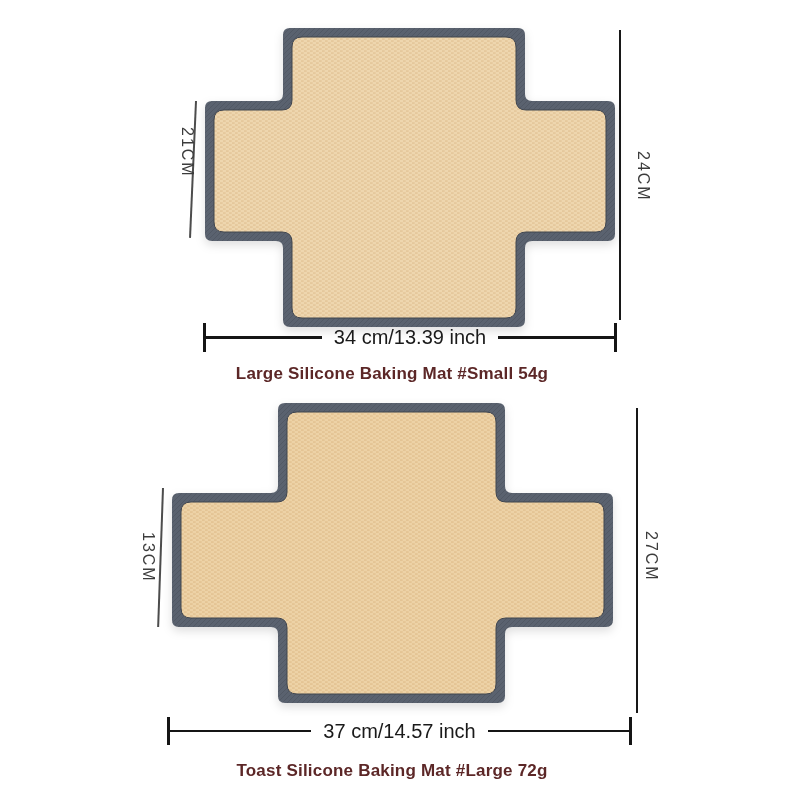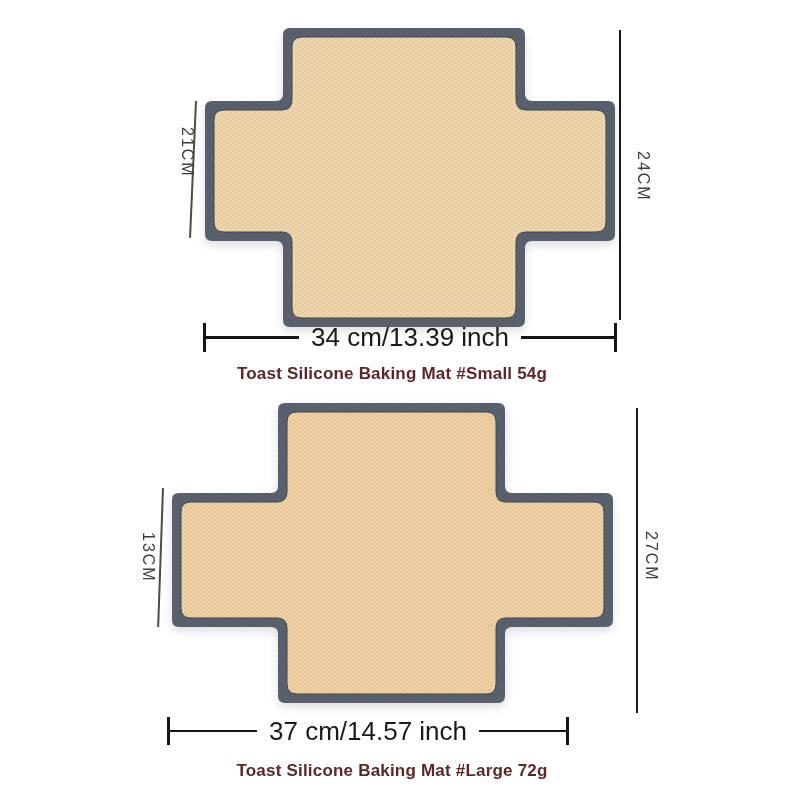--- a/index.html
+++ b/index.html
@@ -46,21 +46,21 @@
     width:3px;
     align-self:stretch;
     background:#151515;
   }
   .dim-seg{
     flex:1;
     height:2.5px;
     background:#151515;
   }
   .dim-text{
-    font-size:26px;
+    font-size:20px;
     color:#1a1a1a;
     padding:0 12px;
     white-space:nowrap;
   }
   .caption{
     position:absolute;
     left:0;
     width:784px;
     text-align:center;
     font-size:17px;
@@ -99,21 +99,21 @@
     <div class="side-label" style="left:652px;top:151px;">24CM</div>
 
     <div class="width-dim" style="left:203px;top:323px;width:414px;height:29px;">
       <div class="tick"></div>
       <div class="dim-seg"></div>
       <div class="dim-text">34 cm/13.39 inch</div>
       <div class="dim-seg"></div>
       <div class="tick"></div>
     </div>
 
-    <div class="caption" style="top:364px;">Toast Silicone Baking Mat #Small 54g</div>
+    <div class="caption" style="top:364px;">Large Silicone Baking Mat #Small 54g</div>
   </div>
 
   <div>
 
     <svg class="mat-svg" style="left:172px;top:403px;" width="441" height="300" viewBox="0 0 441 300">
       <defs>
         <pattern id="hatchB" width="5" height="5" patternUnits="userSpaceOnUse">
           <path d="M0 5 L5 0" stroke="rgba(0,0,0,0.10)" stroke-width="1" fill="none"></path>
         </pattern>
         <pattern id="weaveB" width="6" height="4" patternUnits="userSpaceOnUse">
@@ -126,21 +126,21 @@
       <path d="M 113 0 L 326 0 Q 333 0 333 7 L 333 83 Q 333 90 340 90 L 434 90 Q 441 90 441 97 L 441 217 Q 441 224 434 224 L 340 224 Q 333 224 333 231 L 333 293 Q 333 300 326 300 L 113 300 Q 106 300 106 293 L 106 231 Q 106 224 99 224 L 7 224 Q 0 224 0 217 L 0 97 Q 0 90 7 90 L 99 90 Q 106 90 106 83 L 106 7 Q 106 0 113 0 Z" fill="url(#hatchB)"></path>
       <path d="M 125 9 L 314 9 Q 324 9 324 19 L 324 89 Q 324 99 334 99 L 422 99 Q 432 99 432 109 L 432 205 Q 432 215 422 215 L 334 215 Q 324 215 324 225 L 324 281 Q 324 291 314 291 L 125 291 Q 115 291 115 281 L 115 225 Q 115 215 105 215 L 19 215 Q 9 215 9 205 L 9 109 Q 9 99 19 99 L 105 99 Q 115 99 115 89 L 115 19 Q 115 9 125 9 Z" fill="url(#weaveB)" stroke="#41464f" stroke-width="1"></path>
     </svg>
 
     <div class="vline-thin" style="left:162px;top:488px;height:139px;transform:rotate(2deg);transform-origin:top center;"></div>
     <div class="side-label" style="left:157px;top:532px;">13CM</div>
 
     <div class="vline" style="left:636px;top:408px;height:305px;"></div>
     <div class="side-label" style="left:660px;top:531px;">27CM</div>
 
-    <div class="width-dim" style="left:167px;top:717px;width:402px;height:28px;">
+    <div class="width-dim" style="left:167px;top:717px;width:465px;height:28px;">
       <div class="tick"></div>
       <div class="dim-seg"></div>
       <div class="dim-text">37 cm/14.57 inch</div>
       <div class="dim-seg"></div>
       <div class="tick"></div>
     </div>
 
     <div class="caption" style="top:761px;text-align:center;">Toast Silicone Baking Mat #Large 72g</div>
   </div>
 

